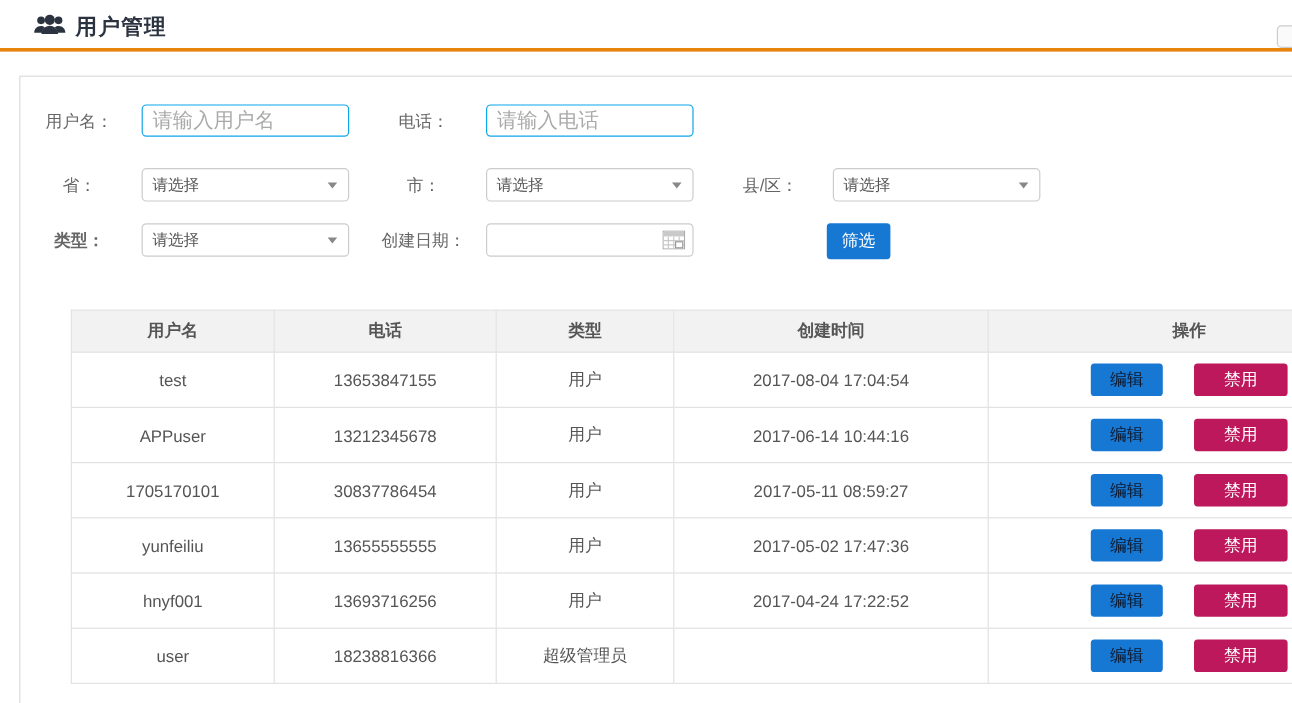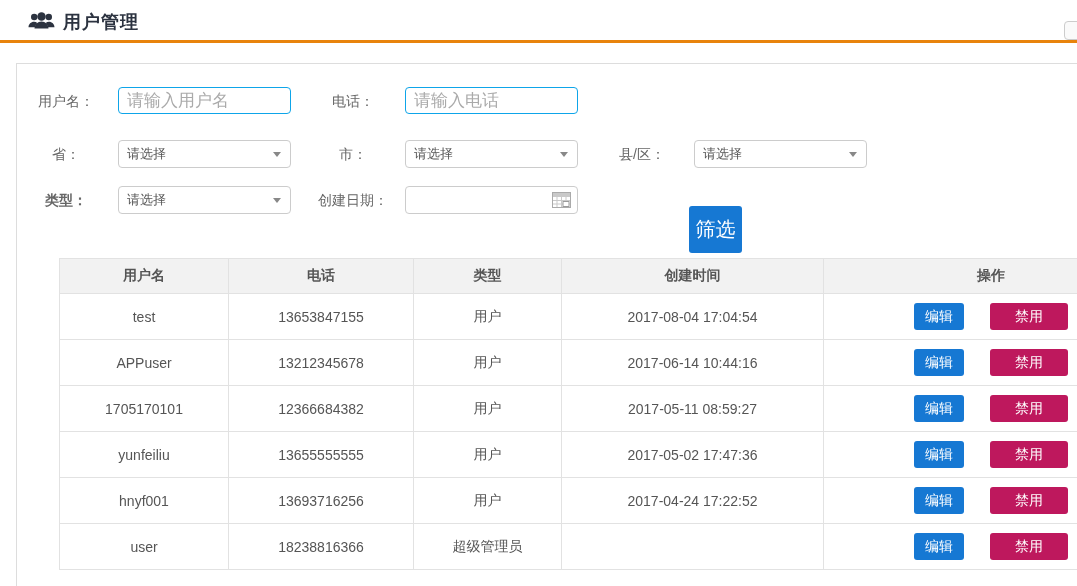--- a/index.html
+++ b/index.html
@@ -30,33 +30,33 @@
   .selectbox { position:relative; width:173px; height:28px; border:1px solid #ccc;
                border-radius:4px; background:#fff; cursor:pointer; }
   .selectbox .sel-val { position:absolute; left:8px; top:0; line-height:26px;
                         font-size:13px; color:#555; }
   .caret { position:absolute; right:9px; top:11px; width:0; height:0;
            border-left:4px solid transparent; border-right:4px solid transparent;
            border-top:5px solid #888; }
   .datebox { position:relative; width:173px; height:28px; border:1px solid #ccc;
              border-radius:4px; background:#fff; }
   .cal-icon { position:absolute; right:6px; top:5px; }
-  .btn-filter { position:absolute; width:53px; height:47px; background:#1678d3; color:#fff;
-                border:none; border-radius:3px; font-size:20px; cursor:pointer;
-                font-family:"Liberation Sans","DejaVu Sans",sans-serif;margin-top:20px; }
+  .btn-filter { position:absolute; width:53px; height:30px; background:#1678d3; color:#fff;
+                border:none; border-radius:3px; font-size:14px; cursor:pointer;
+                font-family:"Liberation Sans","DejaVu Sans",sans-serif; }
 
   
   .user-table { position:absolute; left:42px; top:194px; width:1099px;
                 border-collapse:collapse; table-layout:fixed; font-size:14px; color:#555; }
   .user-table th, .user-table td { border:1px solid #e2e2e2; text-align:center;
                                    vertical-align:middle; overflow:hidden; }
   .user-table th { height:35px; background:#f2f2f2; font-weight:bold; color:#555;margin-top:40px; }
   .user-table td { height:45px; background:#fff; }
   .actions-cell { display:flex; align-items:center; justify-content:center; gap:26px; height:45px; }
-  .btn-edit { width:50px; height:27px; background:#1678d3; color:#ffffff; border:none;
+  .btn-edit { width:60px; height:27px; background:#1678d3; color:#0f172a; border:none;
               border-radius:3px; font-size:14px; cursor:pointer;
               font-family:Liberation Serif, serif; }
   .btn-disable { width:78px; height:27px; background:#be185d; color:#fff; border:none;
                  border-radius:3px; font-size:14px; cursor:pointer;
                  font-family:"Liberation Sans","DejaVu Sans",sans-serif; }
 </style>
 </head>
 <body>
 
 <div class="page-header">
@@ -173,21 +173,21 @@
         <td>2017-06-14 10:44:16</td>
         <td>
             <div class="actions-cell">
           <button class="btn-edit">编辑</button>
           <button class="btn-disable">禁用</button>
         </div>
           </td>
       </tr>
       <tr>
         <td>1705170101</td>
-        <td>12366684382</td>
+        <td>30837786454</td>
         <td>用户</td>
         <td>2017-05-11 08:59:27</td>
         <td>
             <div class="actions-cell">
           <button class="btn-edit">编辑</button>
           <button class="btn-disable">禁用</button>
         </div>
           </td>
       </tr>
       <tr>

